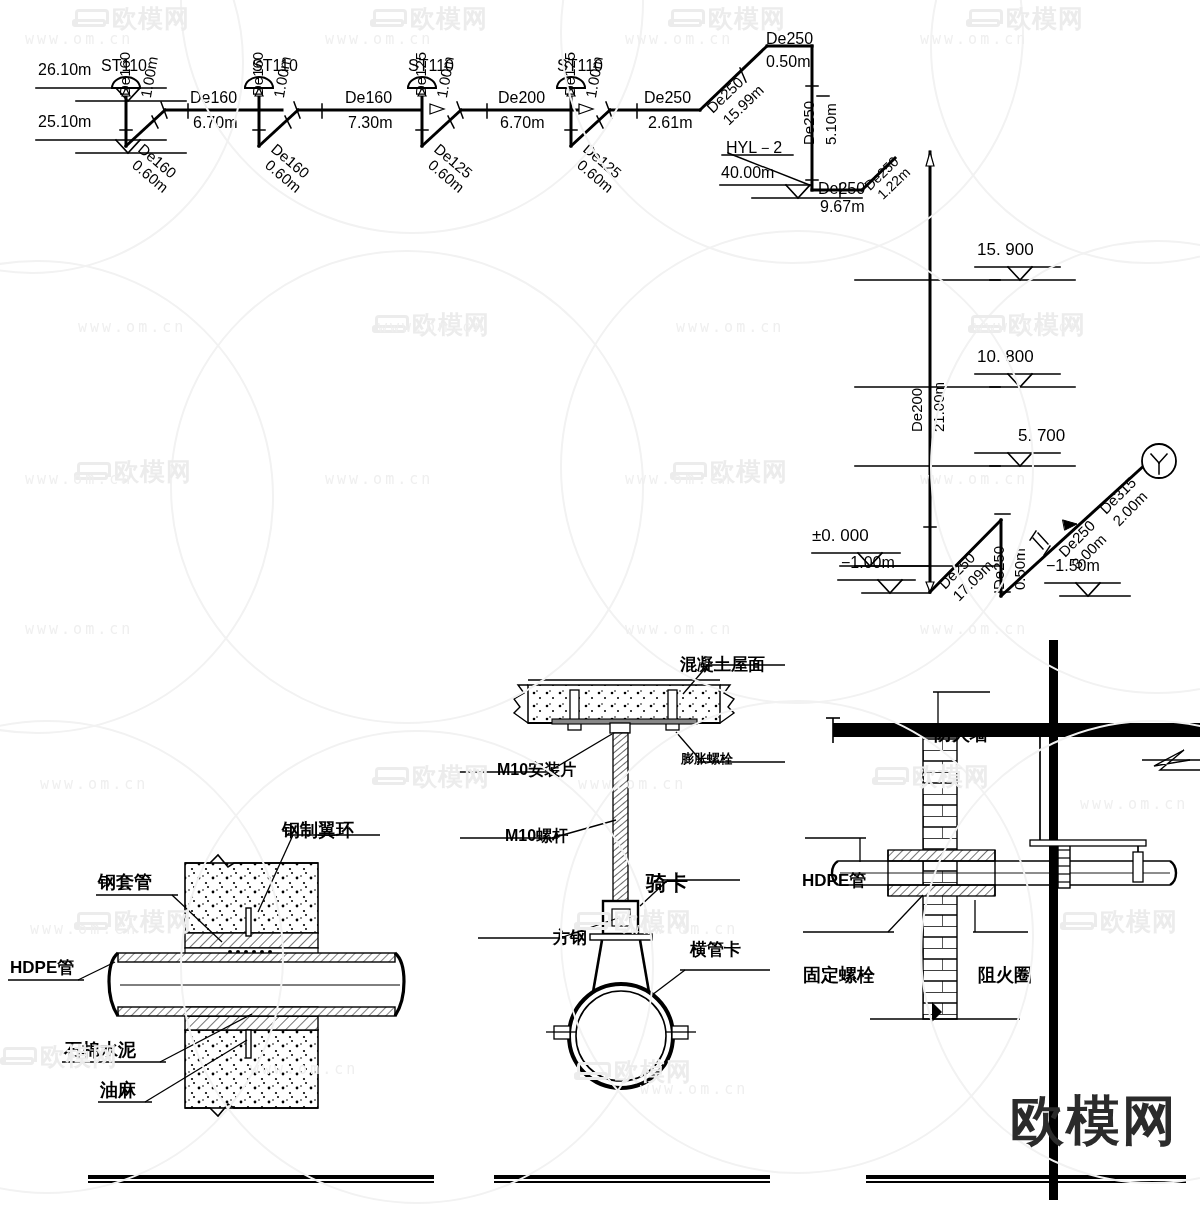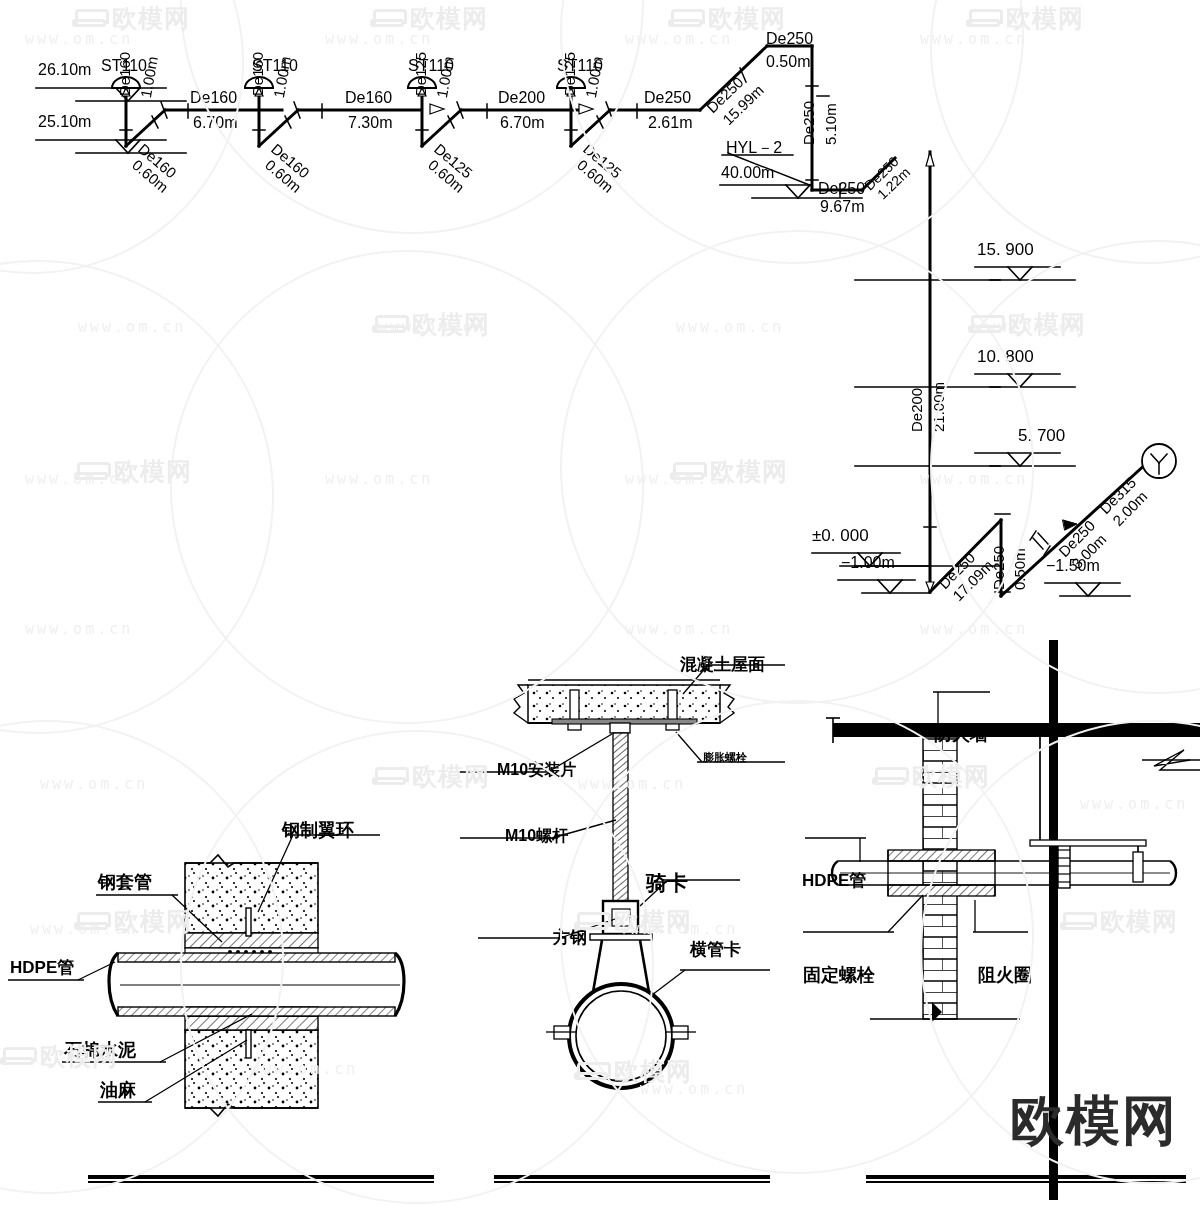--- a/index.html
+++ b/index.html
@@ -514,21 +514,21 @@
       <line x1="200" y1="256" x2="228" y2="230"></line>
         <line x1="223" y1="230" x2="300" y2="230"></line>
       <line x1="178" y1="268" x2="120" y2="288"></line>
         <line x1="38" y1="288" x2="126" y2="288"></line>
       <line x1="212" y1="345" x2="245" y2="320"></line>
         <line x1="240" y1="320" x2="330" y2="320"></line>
     </g>
   </svg>
 
   <div class="t t-cn" style="left:680px;top:653px;font-size:17px;">混凝土屋面</div>
-  <div class="t t-cn" style="left:703px;top:750px;font-size:11px;">膨胀螺栓</div>
+  <div class="t t-cn" style="left:681px;top:750px;font-size:13px;">膨胀螺栓</div>
   <div class="t t-cn" style="left:497px;top:760px;font-size:16px;">M10安装片</div>
   <div class="t t-cn" style="left:505px;top:826px;font-size:16px;">M10螺杆</div>
   <div class="t t-cn" style="left:646px;top:869px;font-size:21px;">骑卡</div>
   <div class="t t-cn" style="left:553px;top:926px;font-size:17px;">方钢</div>
   <div class="t t-cn" style="left:690px;top:938px;font-size:17px;">横管卡</div>
 
   <svg class="abs" style="left:790px;top:640px;z-index:2;" width="410" height="560">
     <defs>
       <pattern id="brick" width="38" height="22" patternUnits="userSpaceOnUse">
         <rect width="38" height="22" fill="#fff"></rect>

